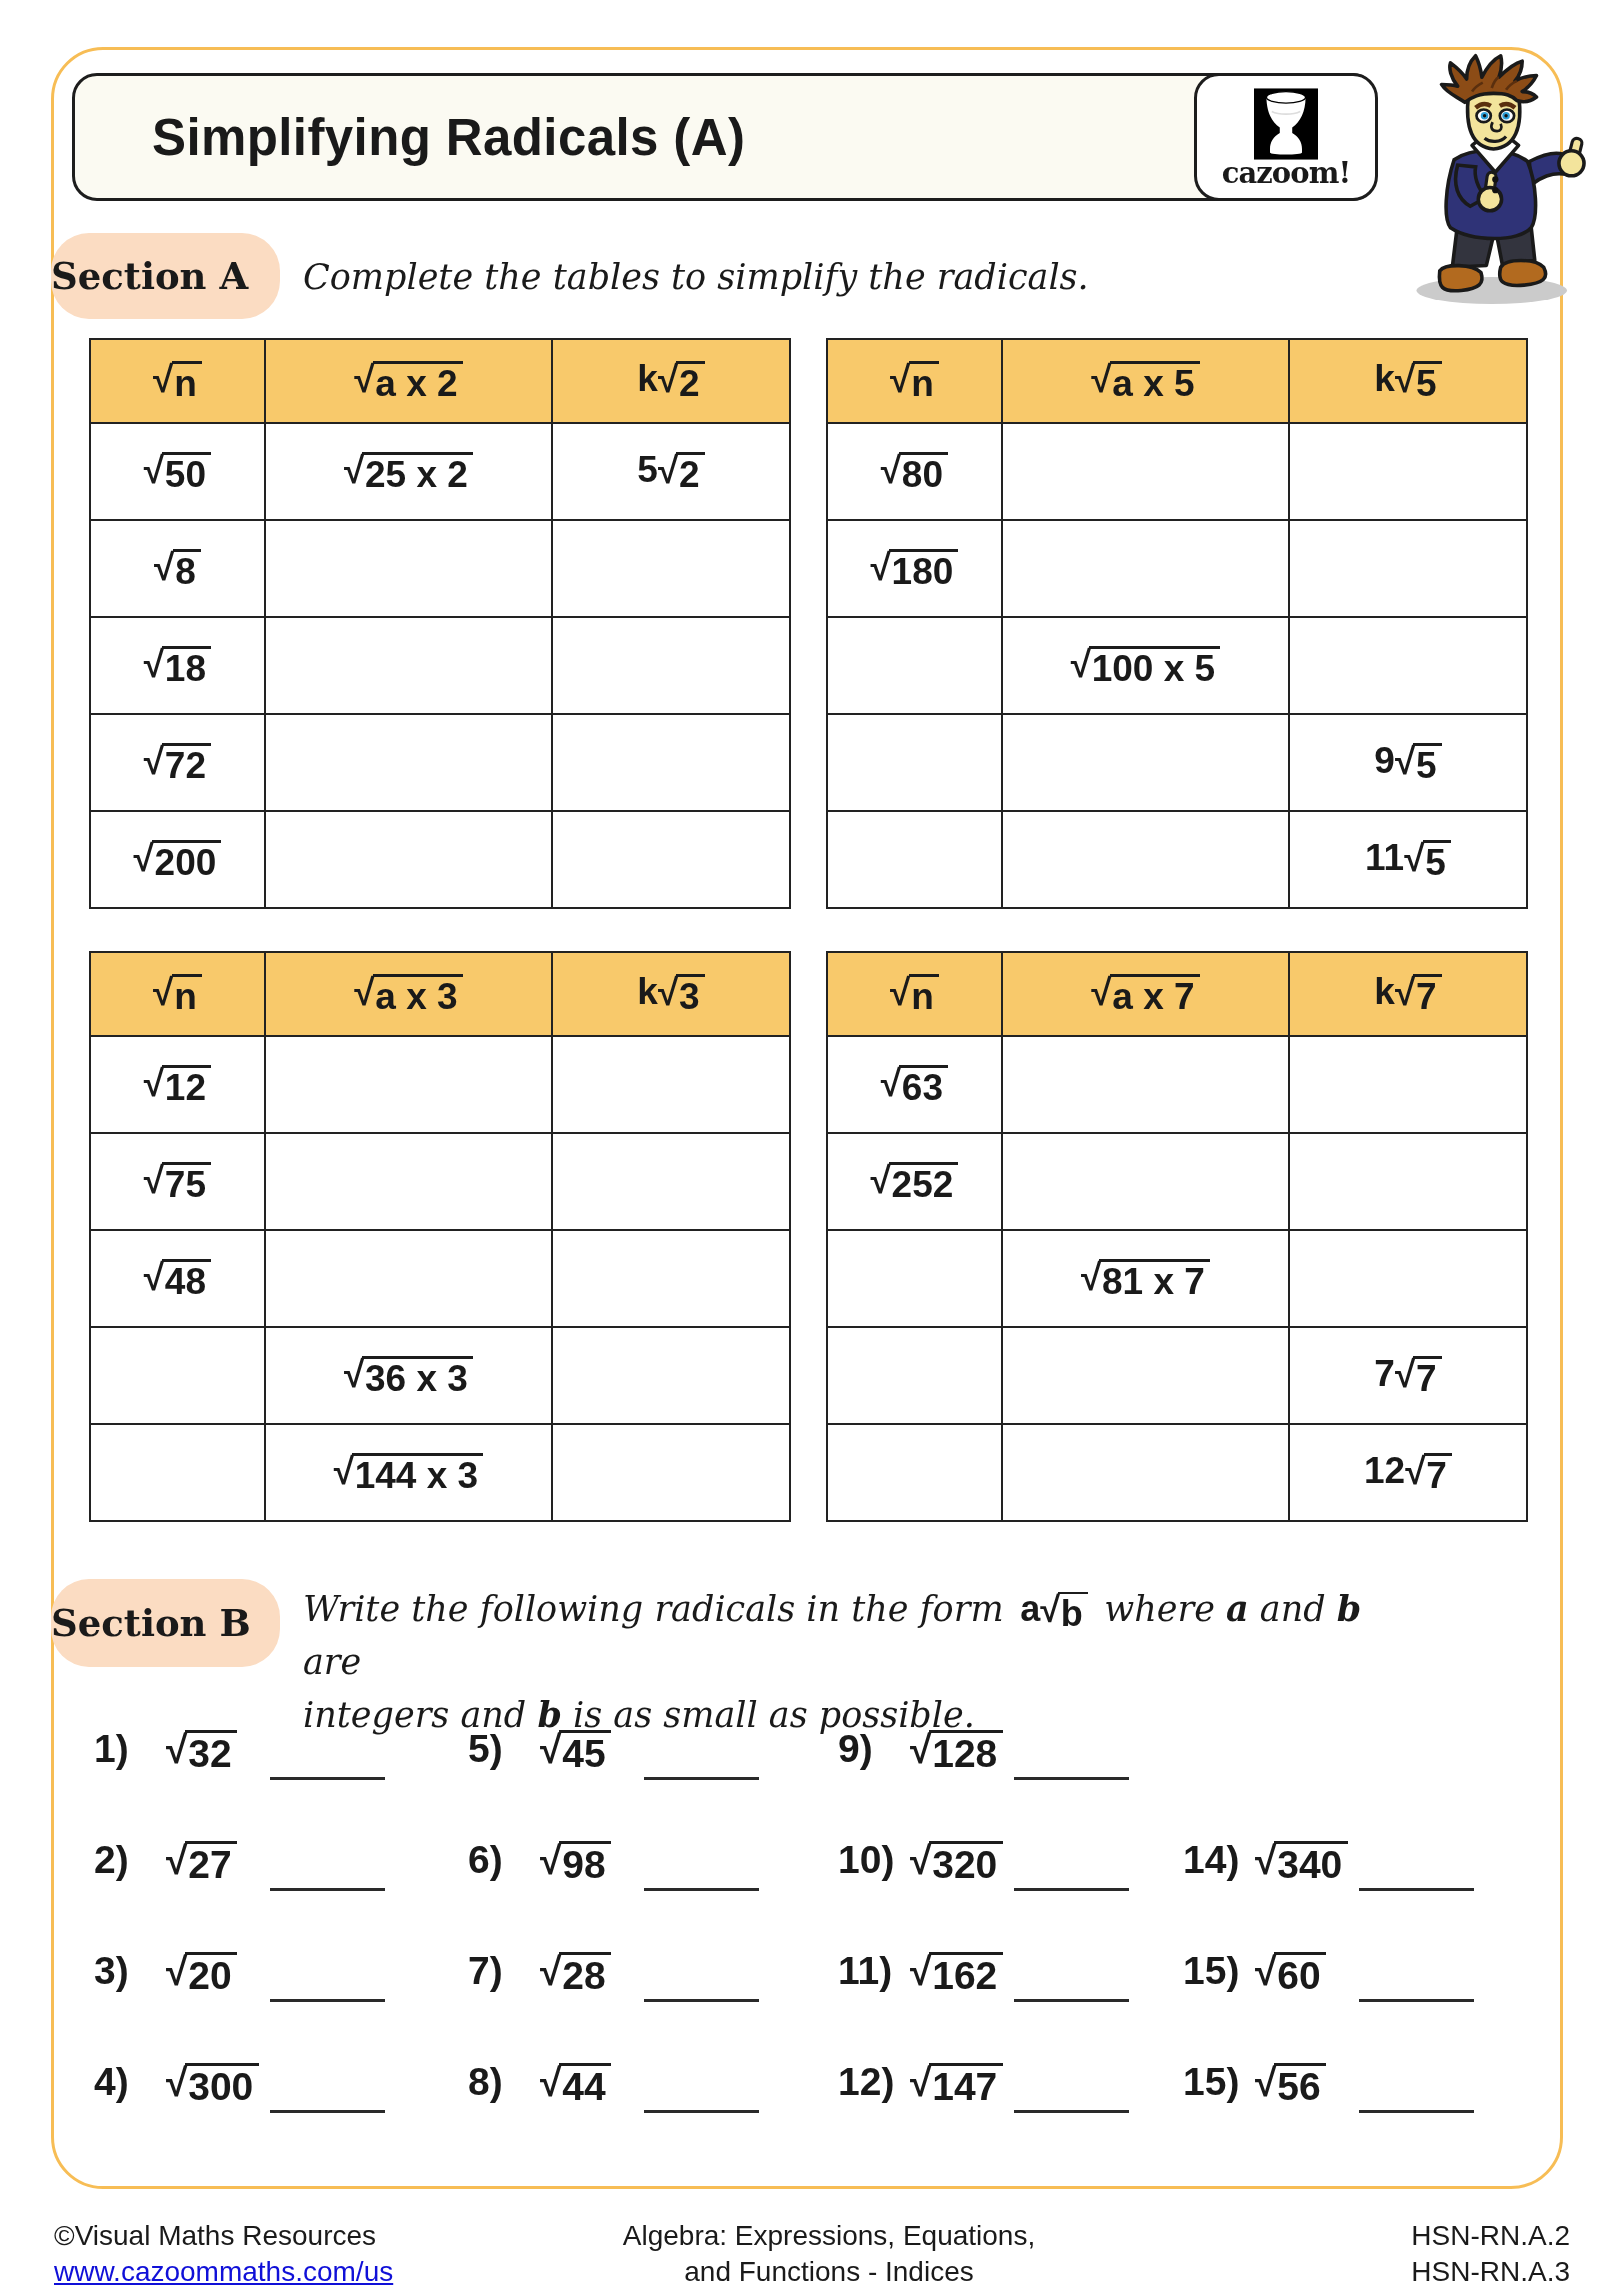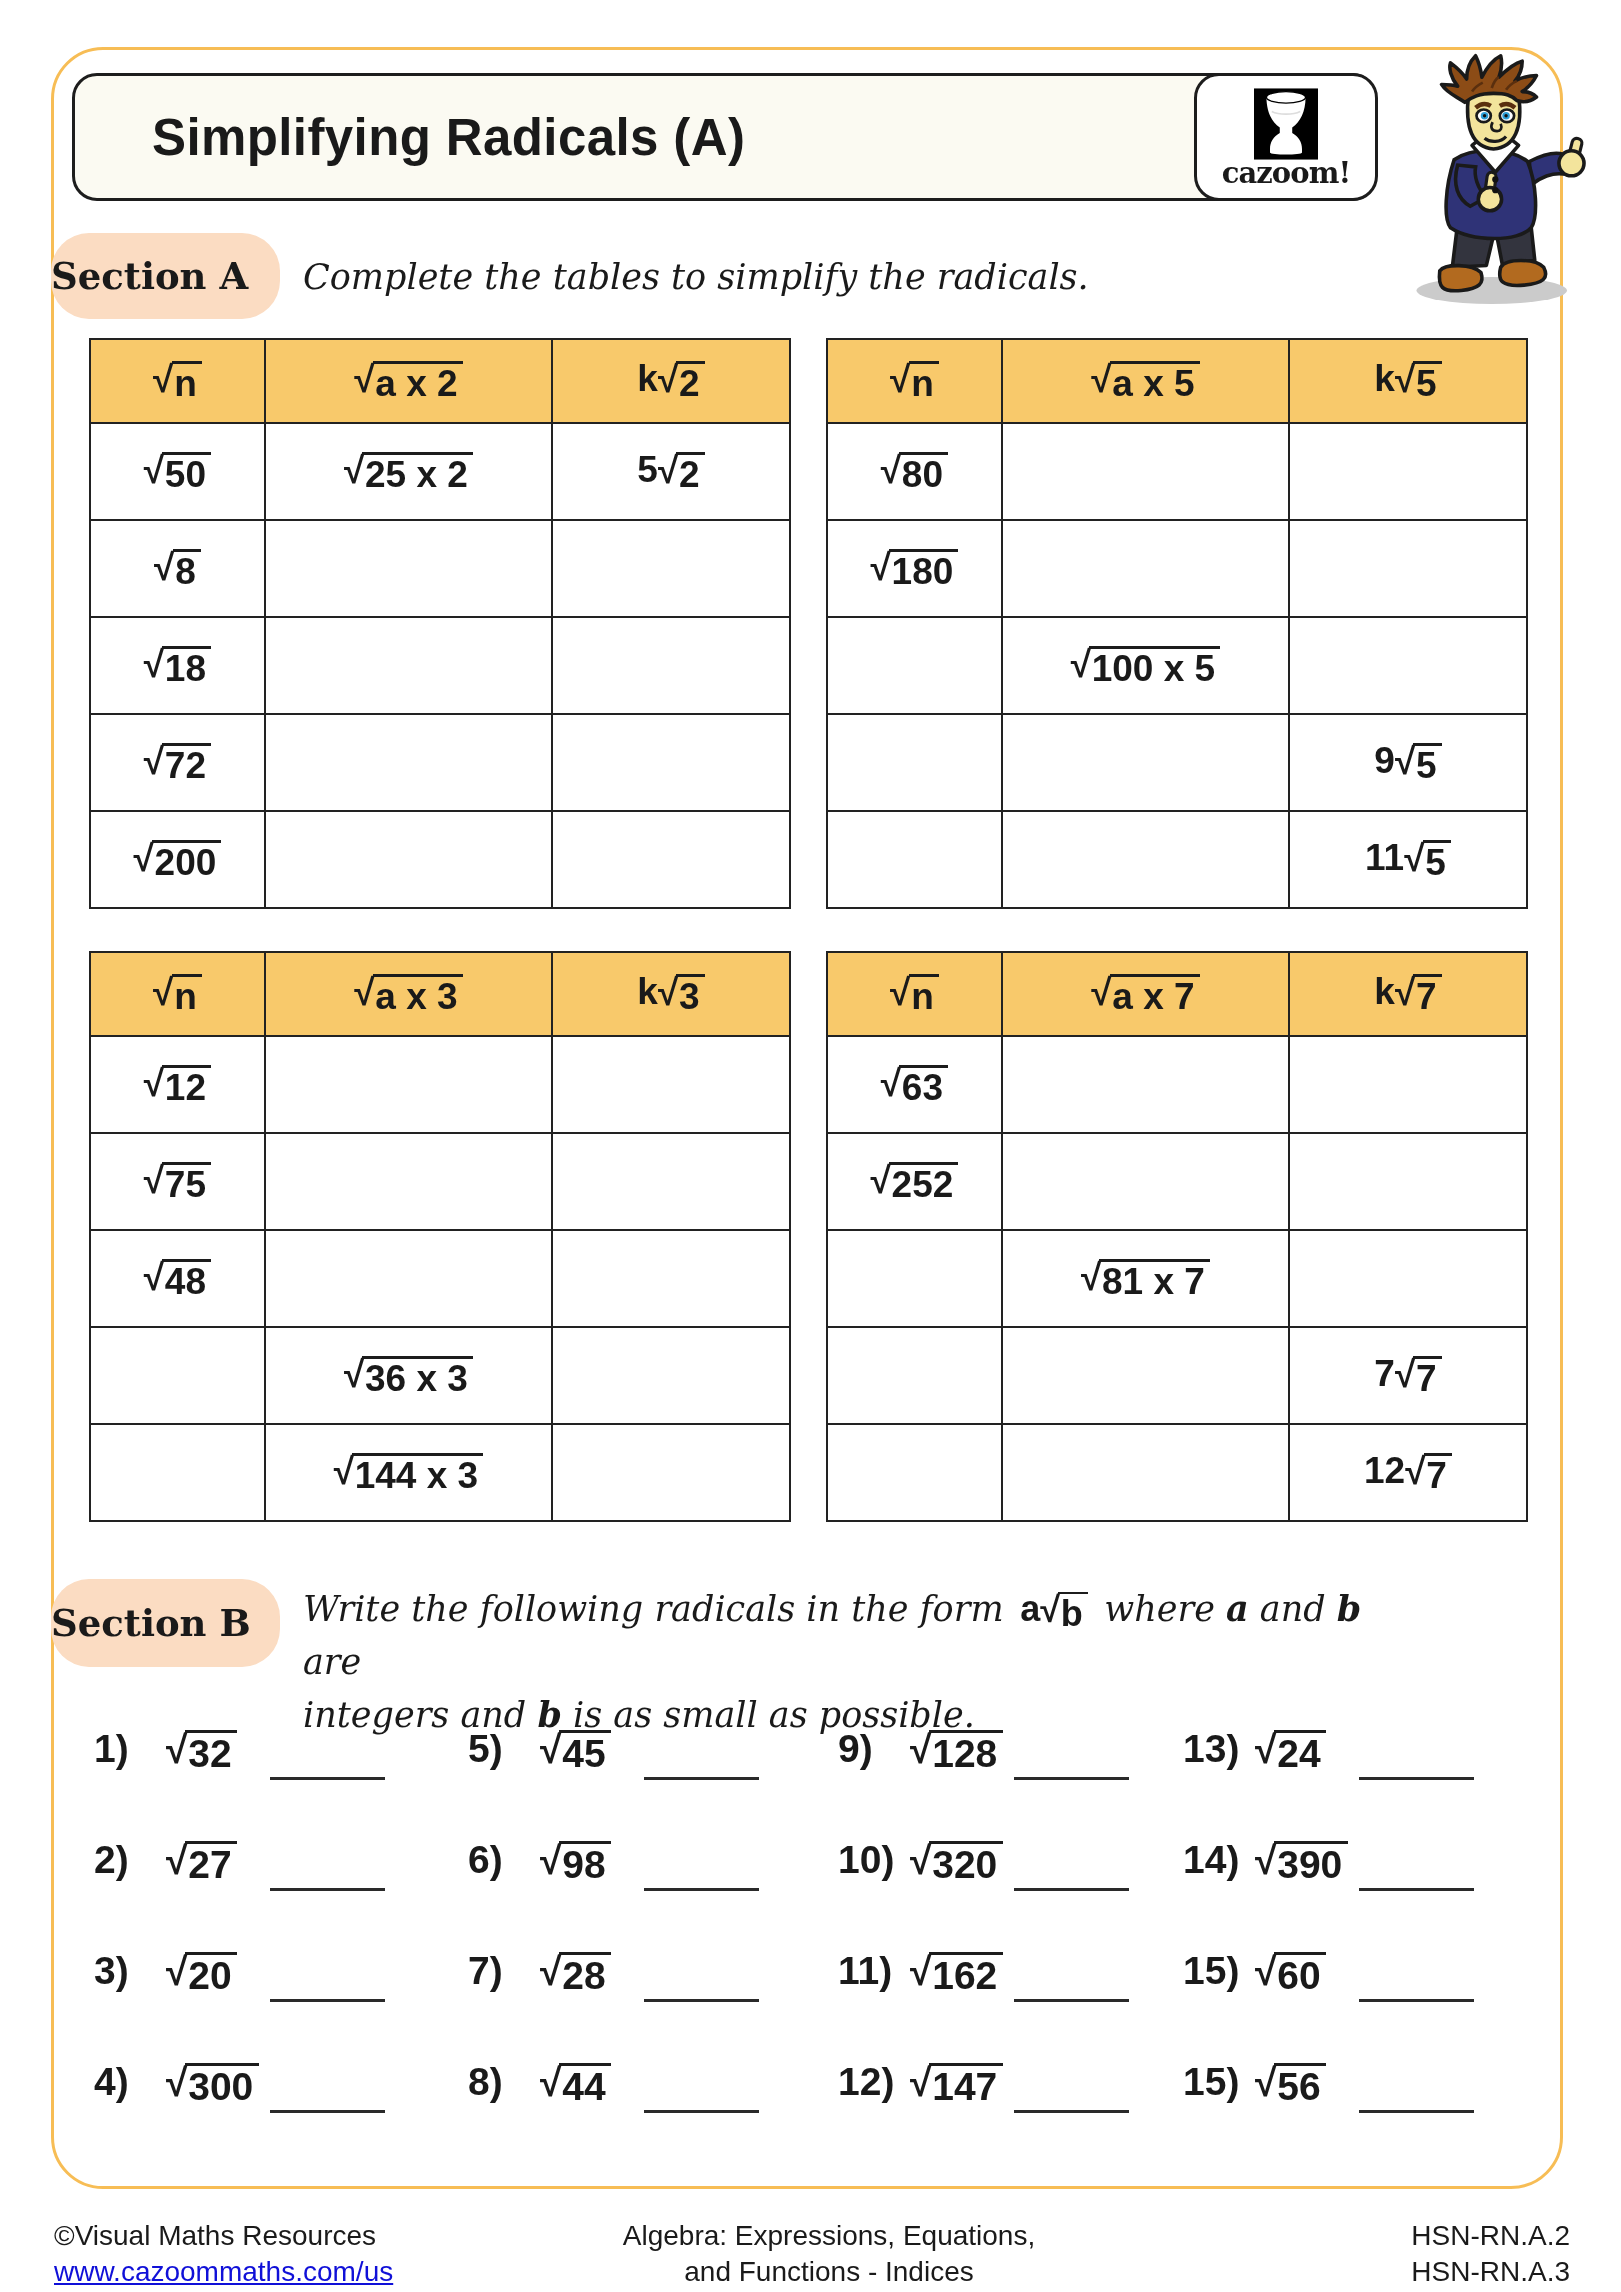--- a/index.html
+++ b/index.html
@@ -384,27 +384,20 @@
         </span></span>
       <span class="blank"></span>
     </div>
   <div class="prob">
       <span class="pnum">9)</span>
       <span class="expr"><span class="sqrt">
           <span class="rdc">128</span>
         </span></span>
       <span class="blank"></span>
     </div>
-  <div class="prob">
-      <span class="pnum">13)</span>
-      <span class="expr"><span class="sqrt">
-          <span class="rdc">24</span>
-        </span></span>
-      <span class="blank"></span>
-    </div>
 </div>
 <div class="prow" id="prow-1">
   <div class="prob">
       <span class="pnum">2)</span>
       <span class="expr"><span class="sqrt">
           <span class="rdc">27</span>
         </span></span>
       <span class="blank"></span>
     </div>
   <div class="prob">
@@ -417,21 +410,21 @@
   <div class="prob">
       <span class="pnum">10)</span>
       <span class="expr"><span class="sqrt">
           <span class="rdc">320</span>
         </span></span>
       <span class="blank"></span>
     </div>
   <div class="prob">
       <span class="pnum">14)</span>
       <span class="expr"><span class="sqrt">
-          <span class="rdc">390</span>
+          <span class="rdc">340</span>
         </span></span>
       <span class="blank"></span>
     </div>
 </div>
 <div class="prow" id="prow-2">
   <div class="prob">
       <span class="pnum">3)</span>
       <span class="expr"><span class="sqrt">
           <span class="rdc">20</span>
         </span></span>

